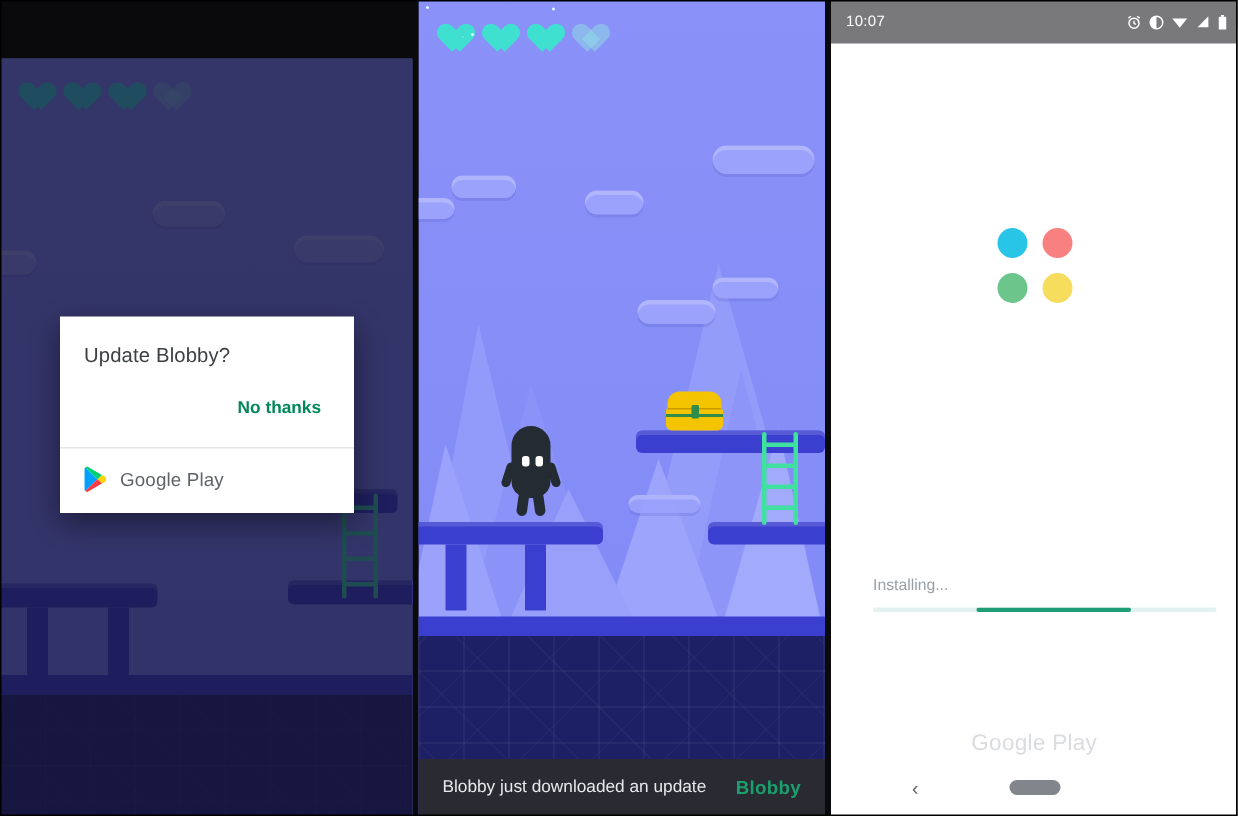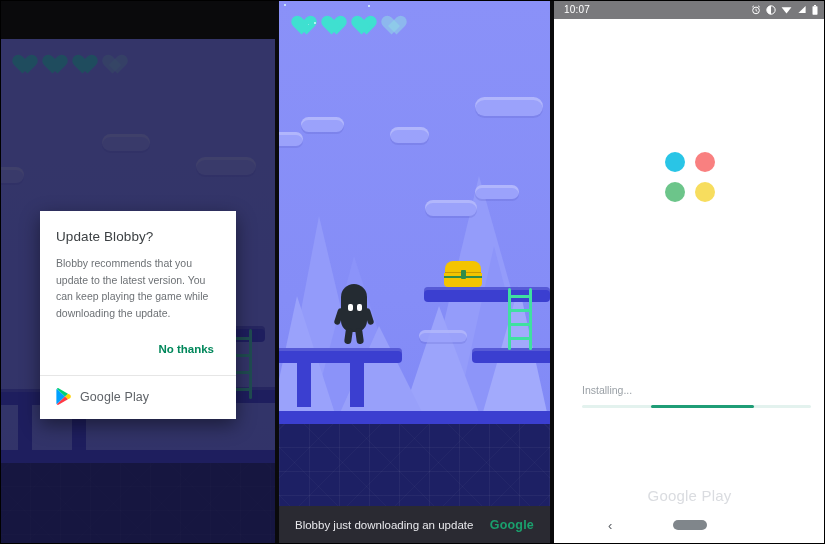--- a/index.html
+++ b/index.html
@@ -163,21 +163,21 @@
   .dlg-foot {
     border-top: 1px solid #e6e6e6;
     display:flex; align-items:center; gap:9px;
     padding: 12px 16px 14px 16px;
   }
   .gp-logo { width:15px; height:17px; flex:0 0 auto; }
   .gp-text { font-size:12.5px; color:#5f6368; letter-spacing:.1px; }
 
   
   .statusbar {
-    position:absolute; top:0; left:0; right:0; height:19px;
+    position:absolute; top:0; left:0; right:0; height:29px;
     background:#79797c; display:flex; align-items:center;
     padding: 0 7px 0 10px; color:#fff; font-size:10px;
     z-index: 10;
   }
   .statusbar .clock { flex:1; letter-spacing:.2px; }
   .sb-icons { display:flex; align-items:center; gap:5px; }
   .sb-icons svg { display:block; }
 
   .install-wrap { position:absolute; inset:19px 0 38px 0; background:#fff; }
 
@@ -245,21 +245,20 @@
         <div class="heart"></div>
         <div class="heart"></div>
         <div class="heart dim"></div>
       </div>
     </div>
 
     <div class="scrim"></div>
 
     <div class="dialog">
       <div class="dlg-title">Update Blobby?</div>
-      <div class="dlg-body">Blobby recommends that you update to the latest version. You can keep playing the game while downloading the update.</div>
       <div class="dlg-actions">
         <button class="btn-text">No thanks</button>
       </div>
       <div class="dlg-foot">
         <svg class="gp-logo" viewBox="0 0 28 32">
           <path d="M1.5 1.2 L16.8 16 L1.5 30.8 C0.9 30.3 0.6 29.5 0.6 28.6 L0.6 3.4 C0.6 2.5 0.9 1.7 1.5 1.2 Z" fill="#00a0ff"></path>
           <path d="M22.4 21.4 L16.8 16 L22.4 10.6 L26.4 12.9 C28.2 13.9 28.2 18.1 26.4 19.1 Z" fill="#ffd200"></path>
           <path d="M1.5 30.8 L16.8 16 L22.4 21.4 L4.6 31.6 C3.5 32.2 2.3 31.6 1.5 30.8 Z" fill="#ff3a44"></path>
           <path d="M1.5 1.2 C2.3 0.4 3.5 -0.2 4.6 0.4 L22.4 10.6 L16.8 16 Z" fill="#00d073"></path>
         </svg>
@@ -336,22 +335,22 @@
         <div class="eye r"></div>
         <div class="leg l"></div>
         <div class="leg r"></div>
       </div>
 
       <div class="ground-top"></div>
       <div class="ground"></div>
     </div>
 
     <div class="snackbar">
-      <span class="msg">Blobby just downloading an update</span>
-      <span class="action">Google</span>
+      <span class="msg">Blobby just downloaded an update</span>
+      <span class="action">Blobby</span>
     </div>
   </div>
 
   <div class="panel p3">
 
     <div class="statusbar">
       <span class="clock">10:07</span>
       <span class="sb-icons">
         <svg width="10" height="10" viewBox="0 0 24 24">
           <circle cx="12" cy="13" r="8" fill="none" stroke="#fff" stroke-width="2.4"></circle>

